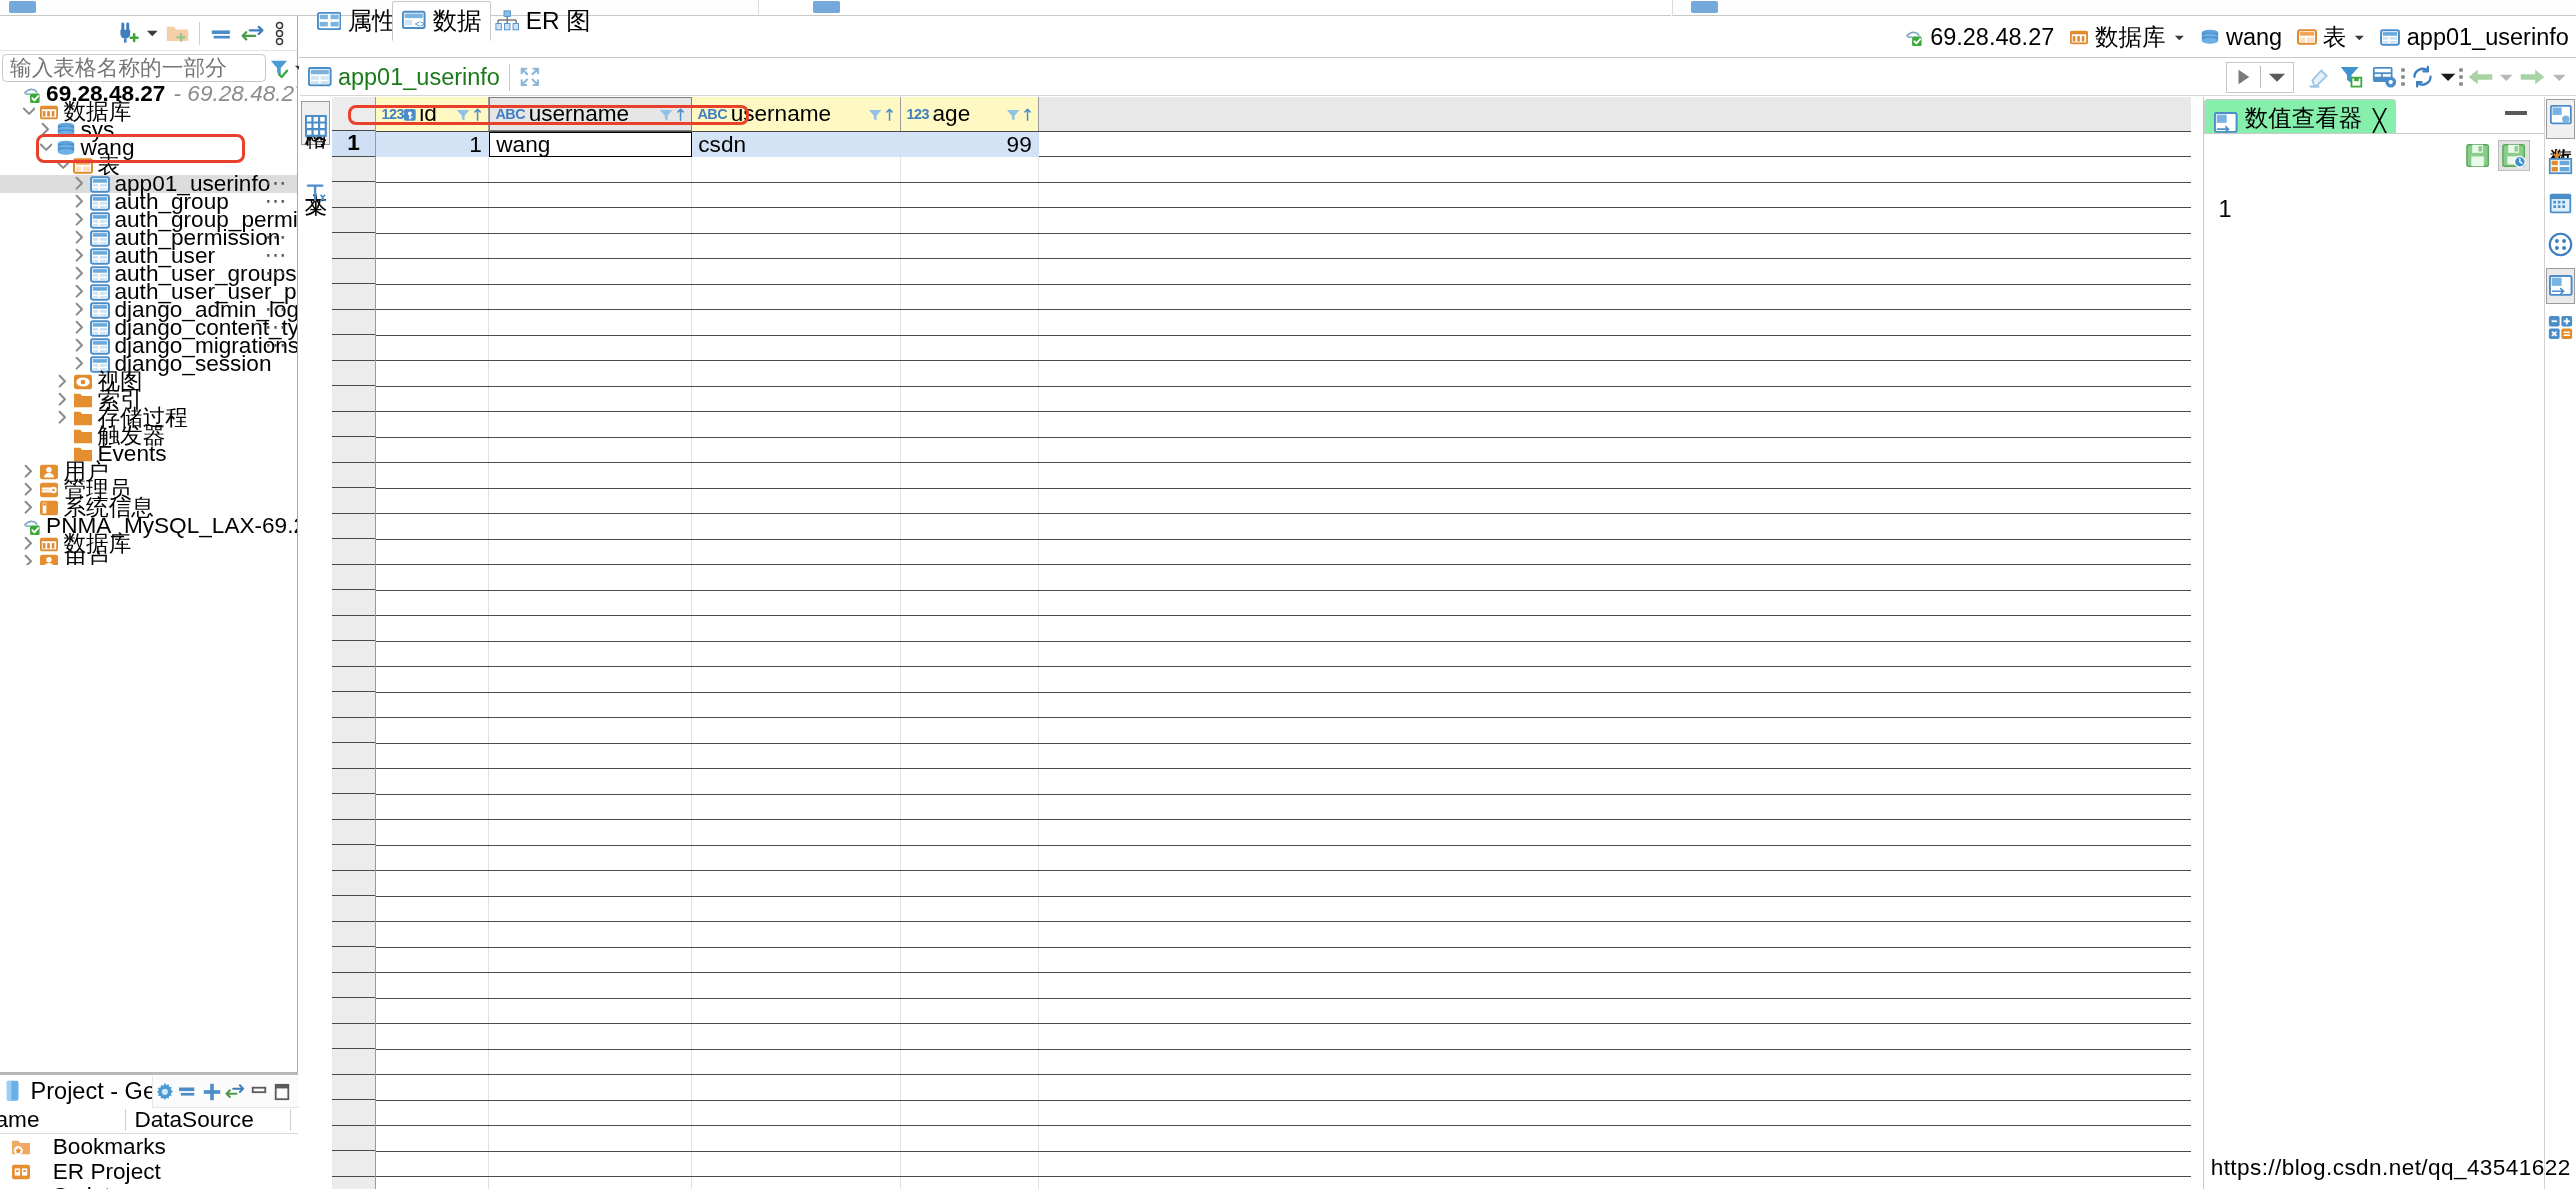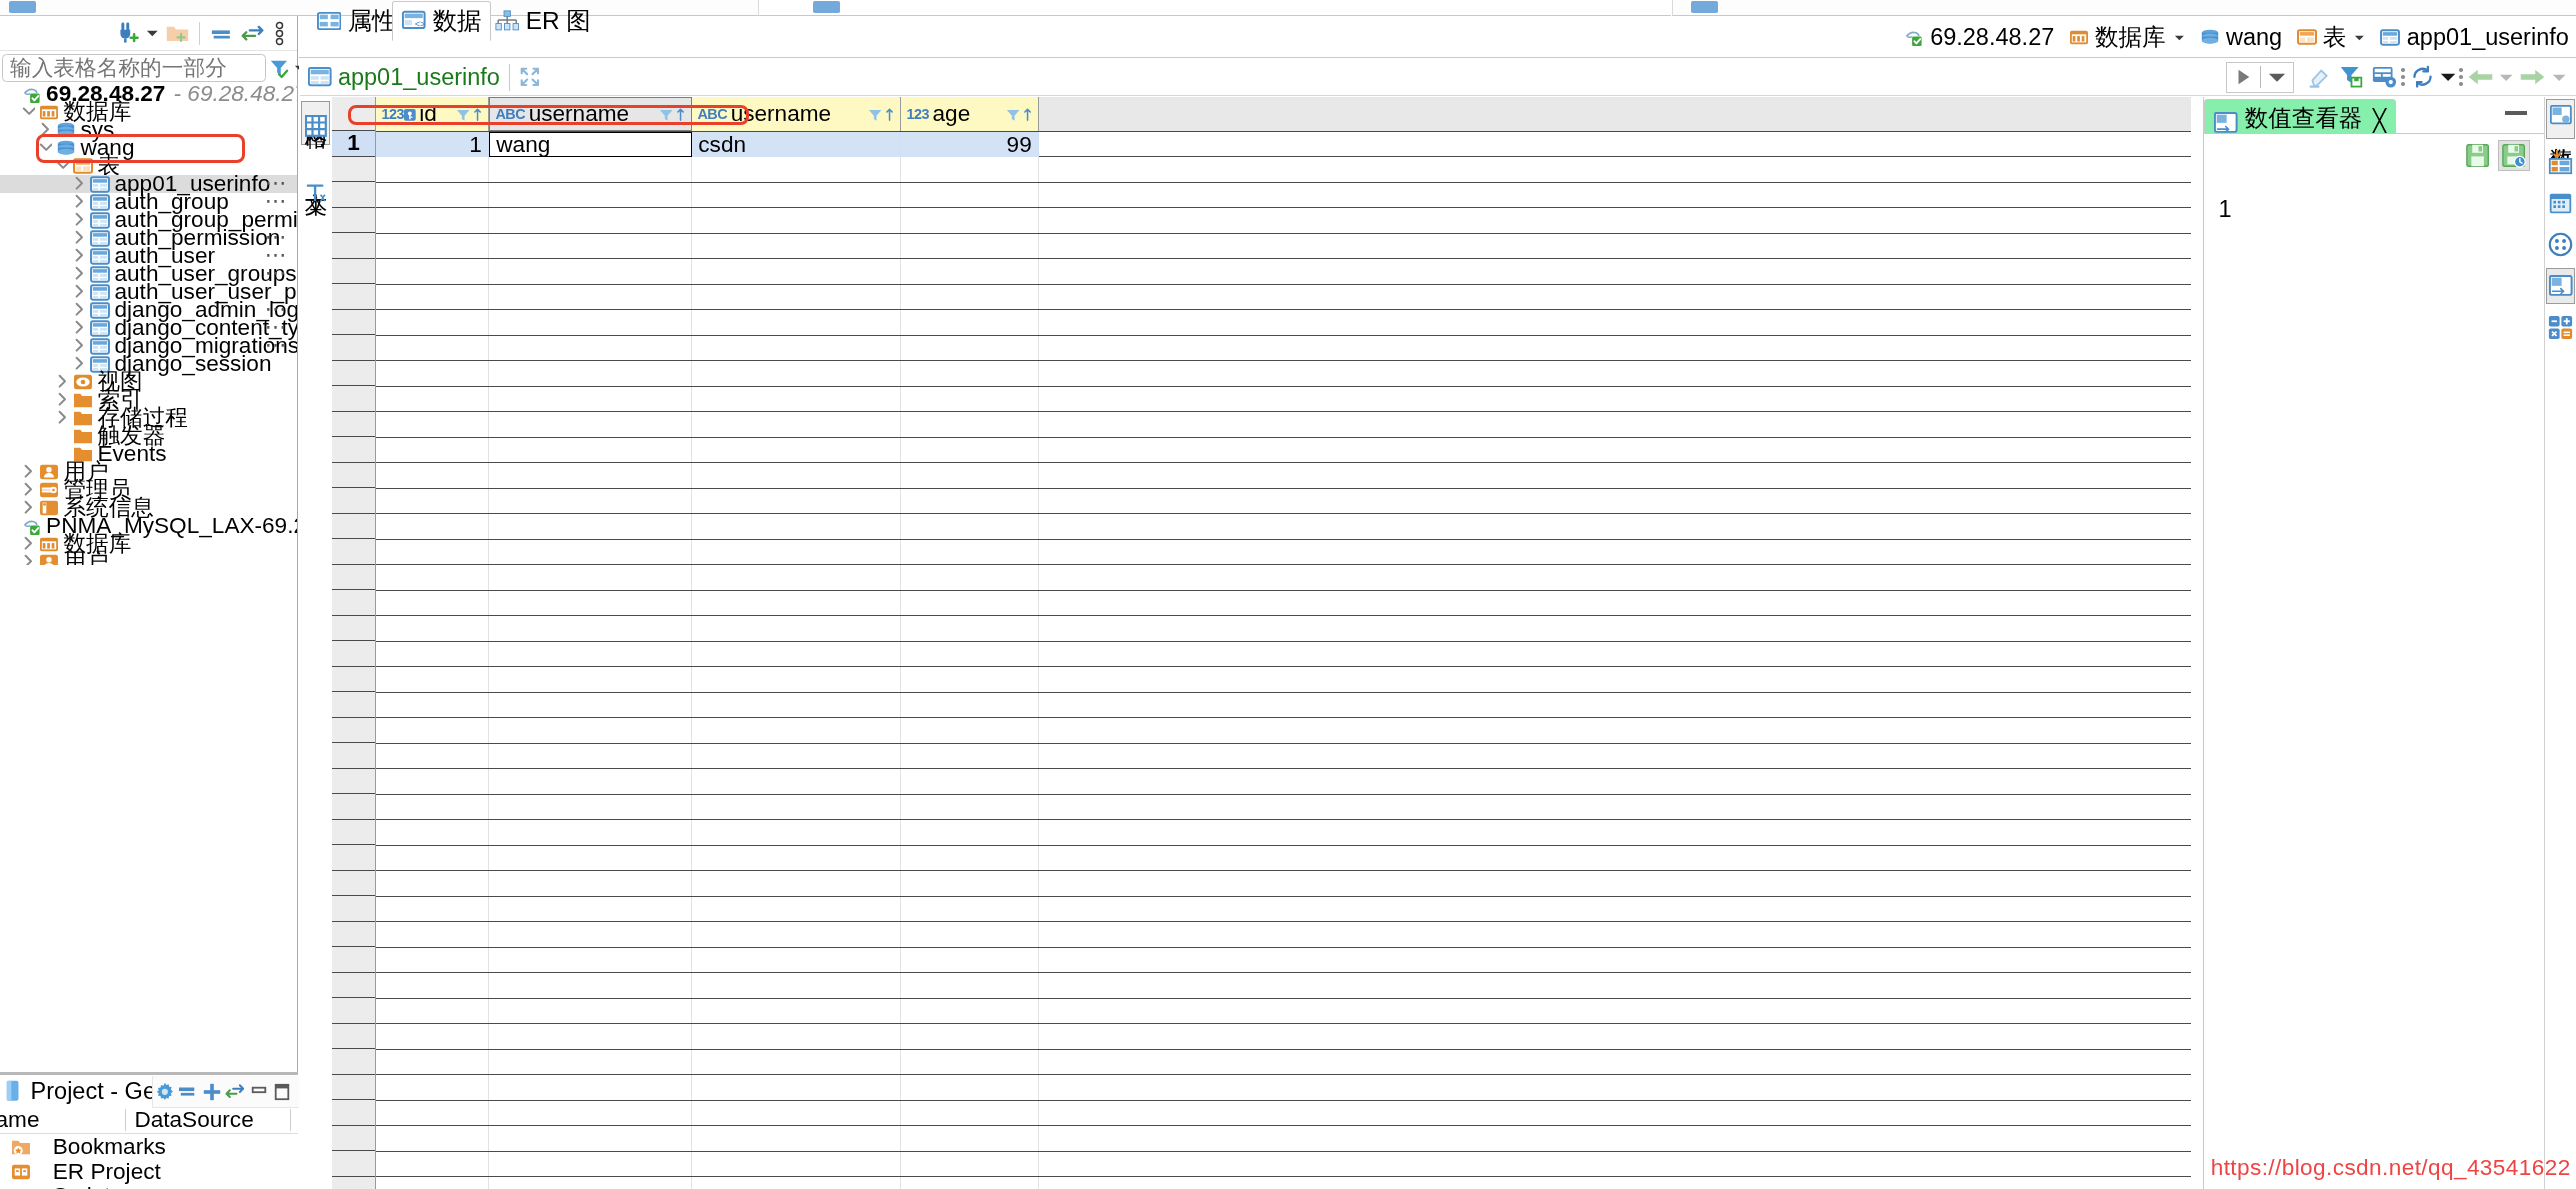--- a/index.html
+++ b/index.html
@@ -164,21 +164,21 @@
   
   #gridscroll{left:2191px;top:97px;width:11.7px;height:1093px;background:#fff;}
 
   
   .redbox{border:3.6px solid #e8402a;border-radius:8.1px;box-sizing:border-box;
           pointer-events:none;background:transparent;}
   #red-tree{left:36px;top:134px;width:209px;height:29px;}
   #red-grid{left:348px;top:105px;width:401px;height:20px;}
 
   
-  #wm{right:5.4px;bottom:9px;color:#ef4444;font-size:22.6px;letter-spacing:0.4px;}
+  #wm{right:5.4px;bottom:9px;color:#000000;font-size:22.6px;letter-spacing:0.4px;}
 </style>
 </head>
 <body>
 
 <div id="top-strip" class="abs">
   <div class="seg tabA">
     <span class="ghost-ico" style="left:9px;"></span>
   </div>
   <div class="seg tabB">
     <span class="ghost-ico" style="left:54px;"></span>

